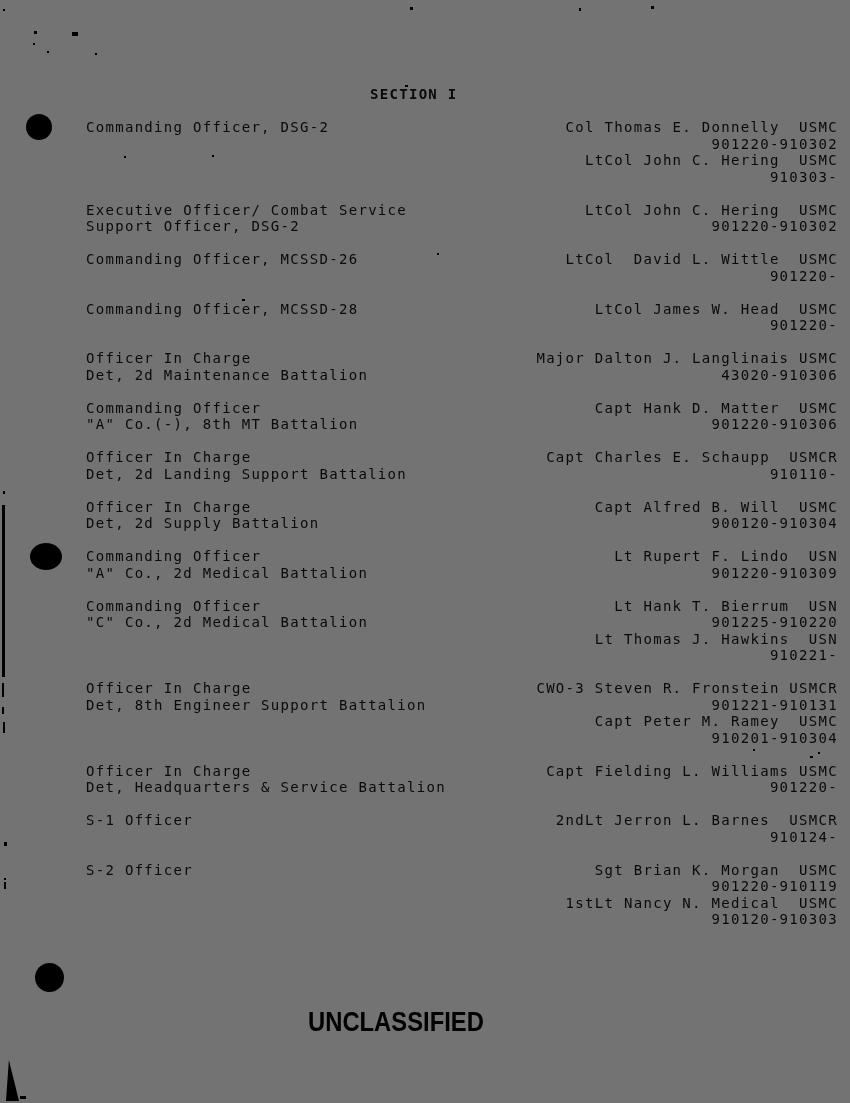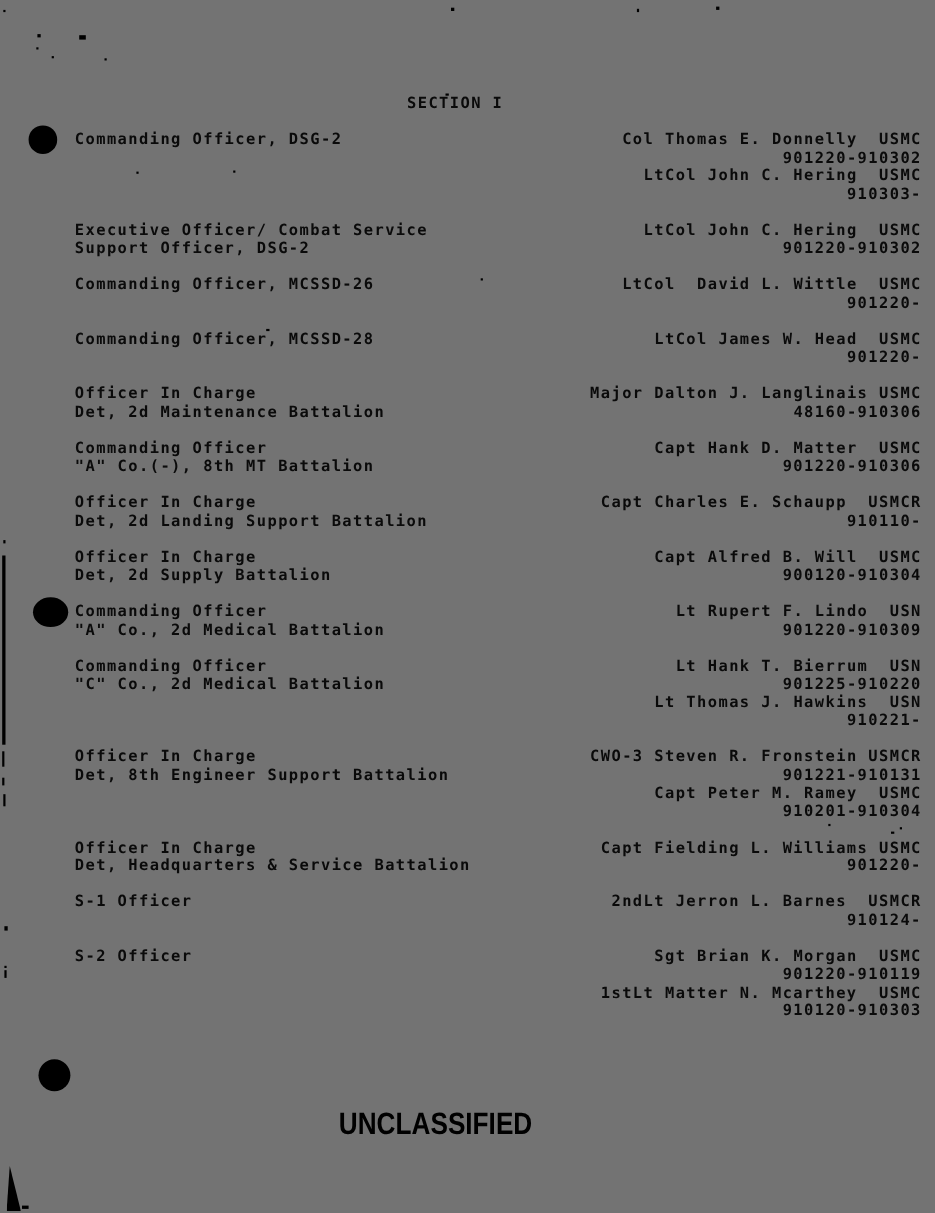--- a/index.html
+++ b/index.html
@@ -25,24 +25,25 @@
     position: absolute;
     left: 68px;
     top: 119px;
     width: 770px;
   }
   .entry { display: flex; margin-bottom: 16.5px; }
   .pos { flex: 0 0 370px; width: 370px; }
   .off { flex: 1; text-align: right; }
   .line {
     font-size: 14px;
-    font-weight: bold;
+    font-weight: normal;
     line-height: 16.5px;
     letter-spacing: 1.3px;
     white-space: pre;
+    margin-left: 18px;
   }
   .date { padding-left: 29px; }
   .footer {
     position: absolute;
     left: 308px;
     top: 1008px;
     font-family: "Liberation Sans", sans-serif;
     font-weight: bold;
     font-size: 28px;
     line-height: 1;
@@ -113,21 +114,21 @@
         </div>
   </div>
 
   <div class="entry">
     <div class="pos">
           <div class="line">Officer In Charge</div>
           <div class="line">Det, 2d Maintenance Battalion</div>
         </div>
     <div class="off">
           <div class="line">Major Dalton J. Langlinais USMC</div>
-          <div class="line date">48160-910306</div>
+          <div class="line date">43020-910306</div>
         </div>
   </div>
 
   <div class="entry">
     <div class="pos">
           <div class="line">Commanding Officer</div>
           <div class="line">"A" Co.(-), 8th MT Battalion</div>
         </div>
     <div class="off">
           <div class="line">Capt Hank D. Matter  USMC</div>
@@ -215,21 +216,21 @@
         </div>
   </div>
 
   <div class="entry">
     <div class="pos">
           <div class="line">S-2 Officer</div>
         </div>
     <div class="off">
           <div class="line">Sgt Brian K. Morgan  USMC</div>
           <div class="line date">901220-910119</div>
-          <div class="line">1stLt Matter N. Mcarthey  USMC</div>
+          <div class="line">1stLt Nancy N. Medical  USMC</div>
           <div class="line date">910120-910303</div>
         </div>
   </div>
 </div>
 
   <div class="footer">UNCLASSIFIED</div>
 
   <div>
     <div class="dotmark" style="left:26px; top:114px; width:26px; height:26px;"></div>
     <div class="dotmark" style="left:30px; top:543px; width:32px; height:27px;"></div>

